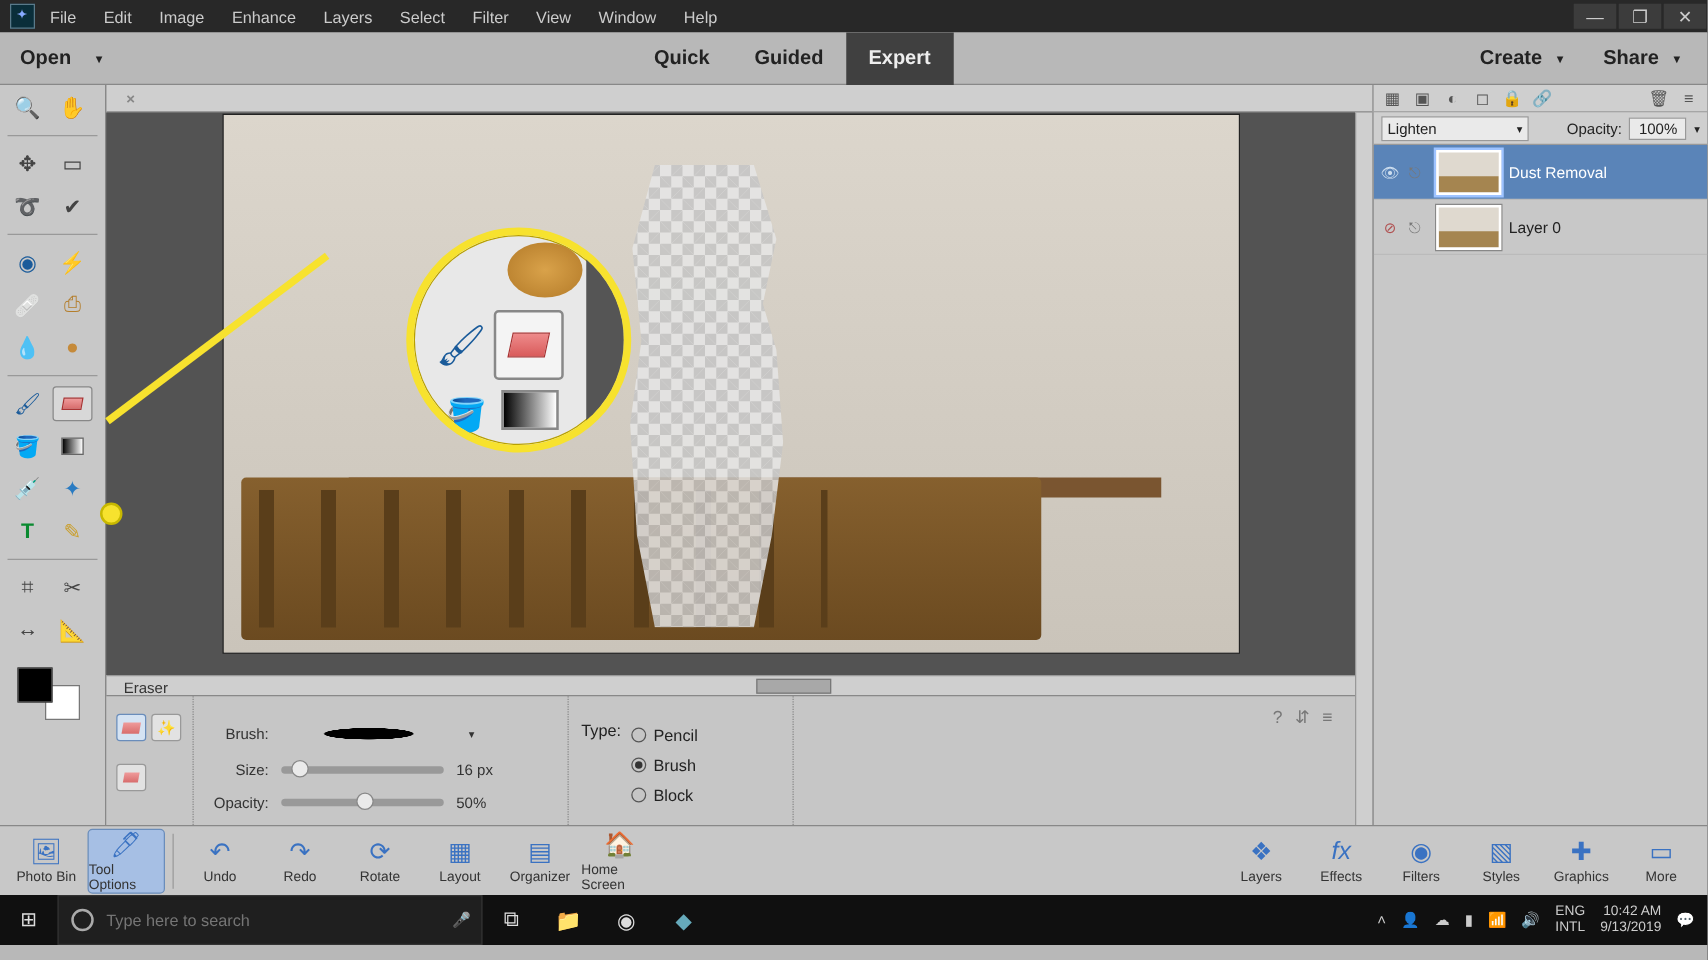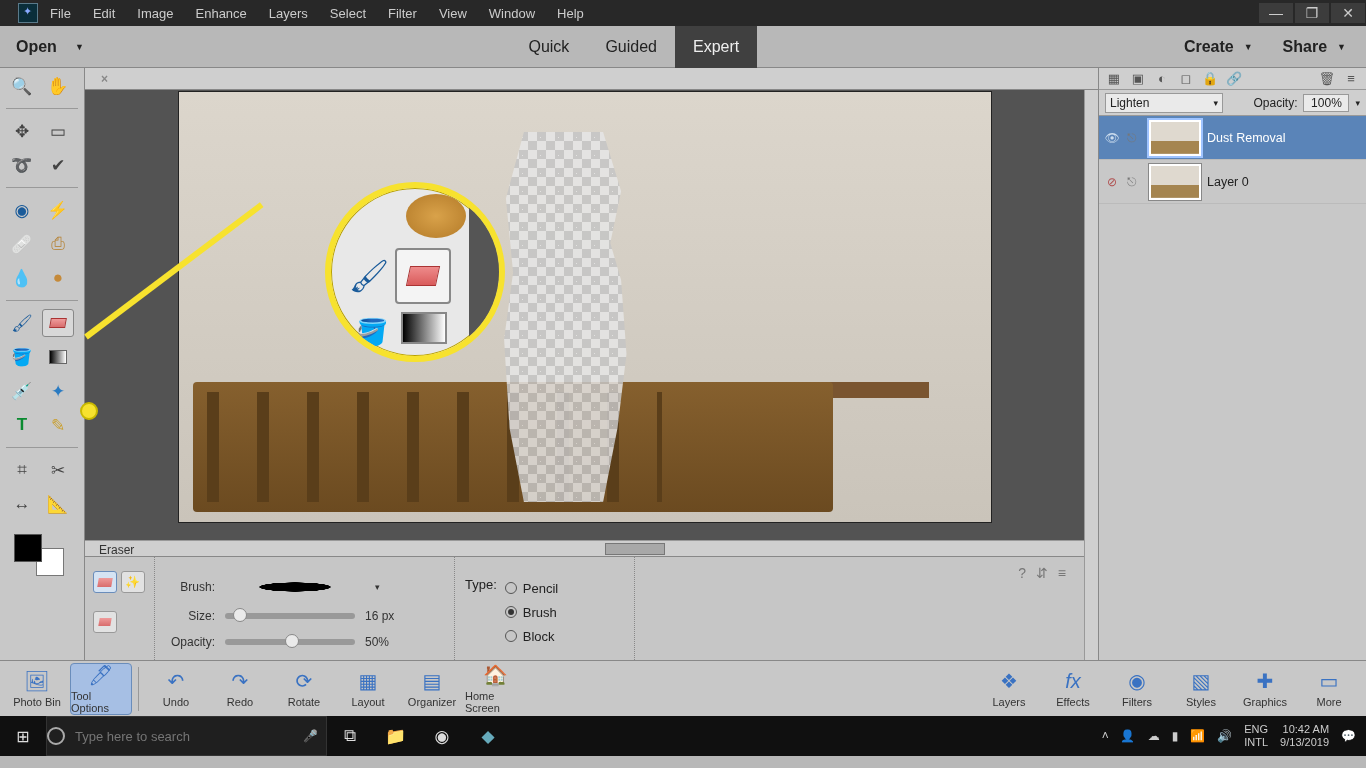--- a/index.html
+++ b/index.html
@@ -1,31 +1,31 @@
 <!DOCTYPE html>
 <html><head>
 <meta charset="utf-8">
 <style>
 * { box-sizing: border-box; margin: 0; padding: 0; font-family: "Segoe UI", Tahoma, sans-serif; }
 body { width: 1366px; height: 768px; overflow: hidden; background: #b8b8b8; font-size: 12px; color: #222; }
 
 
-.titlebar { height: 26px; background: #282828; display: flex; align-items: center; color: #ccc; padding-left: 18px; }
+.titlebar { height: 26px; background: #282828; display: flex; align-items: center; color: #ccc; padding-left: 8px; }
 .titlebar .app-icon { width: 20px; height: 20px; background: #0a2e3a; border: 1px solid #5a7a8a; margin-right: 12px; position: relative; }
 .titlebar .app-icon::after { content: "✦"; position: absolute; top: 1px; left: 4px; color: #8af; font-size: 11px; }
 .titlebar .menu { display: flex; gap: 22px; font-size: 13px; }
 .titlebar .menu span { cursor: pointer; }
 .titlebar .win-controls { margin-left: auto; display: flex; }
 .titlebar .win-controls div { width: 34px; height: 20px; background: #3c3c3c; margin: 0 1px; display: flex; align-items: center; justify-content: center; color: #ccc; font-size: 14px; }
 
 
 .appbar { height: 42px; background: #b8b8b8; display: flex; align-items: center; border-bottom: 1px solid #888; }
 .appbar .open-btn { margin-left: 16px; font-weight: bold; font-size: 16px; display: flex; align-items: center; gap: 18px; }
 .appbar .modes { margin-left: auto; display: flex; }
-.appbar .modes div { padding: 0 18px; height: 42px; line-height: 42px; font-size: 16px; font-weight: normal; }
+.appbar .modes div { padding: 0 18px; height: 42px; line-height: 42px; font-size: 16px; font-weight: bold; }
 .appbar .modes .active { background: #404040; color: #eee; }
 .appbar .right-actions { margin-left: auto; display: flex; gap: 30px; padding-right: 20px; font-weight: bold; font-size: 16px; }
 .appbar .right-actions > div { display: flex; align-items: center; gap: 10px; }
 
 
 .workrow { display: flex; height: 592px; }
 
 
 .toolbox { width: 85px; background: #c8c8c8; border-right: 1px solid #888; padding: 4px 6px; display: flex; flex-direction: column; gap: 6px; }
 .tool-pair { display: flex; gap: 4px; }
@@ -130,21 +130,21 @@
 .bottom-actions{height:56px;background:#c8c8c8;border-top:1px solid #888;display:flex;align-items:center;padding:0 6px;gap:2px;}
 .ba{width:62px;height:52px;display:flex;flex-direction:column;align-items:center;justify-content:center;gap:3px;font-size:11px;color:#333;border-radius:4px;}
 .ba .ico{font-size:20px;color:#3a72c2;height:24px;display:flex;align-items:center;}
 .ba.selected{background:#a6bfe4;border:1px solid #6a8dbb;}
 .ba-sep{width:1px;height:44px;background:#999;margin:0 4px;}
 .ba-spacer{flex:1;}
 
 
 .taskbar{height:40px;background:#101010;display:flex;align-items:center;color:#ddd;font-size:12px;}
 .taskbar .start{width:46px;height:40px;display:flex;align-items:center;justify-content:center;font-size:16px;}
-.taskbar .search{display:flex;align-items:center;background:#1f1f1f;height:40px;width:281px;padding-left:0;gap:10px;border:1px solid #333;}
+.taskbar .search{display:flex;align-items:center;background:#1f1f1f;height:40px;width:340px;padding-left:10px;gap:10px;border:1px solid #333;}
 .taskbar .search .o{width:18px;height:18px;border:2px solid #aaa;border-radius:50%;}
 .taskbar .search input{background:transparent;border:none;color:#bbb;font-size:13px;flex:1;outline:none;}
 .taskbar .mic{margin-right:8px;color:#aaa;}
 .taskbar .tbico{width:46px;height:40px;display:flex;align-items:center;justify-content:center;font-size:17px;}
 .taskbar .tray{margin-left:auto;display:flex;align-items:center;gap:12px;padding-right:10px;color:#ccc;}
 .taskbar .tray .clock{text-align:right;line-height:13px;font-size:11px;}
 .taskbar .tray .lang{text-align:right;line-height:13px;font-size:11px;}
 
 .caret{font-size:9px;}
 .vscroll-stub { width:14px; background:#cfcfcf; border-left:1px solid #999; }

